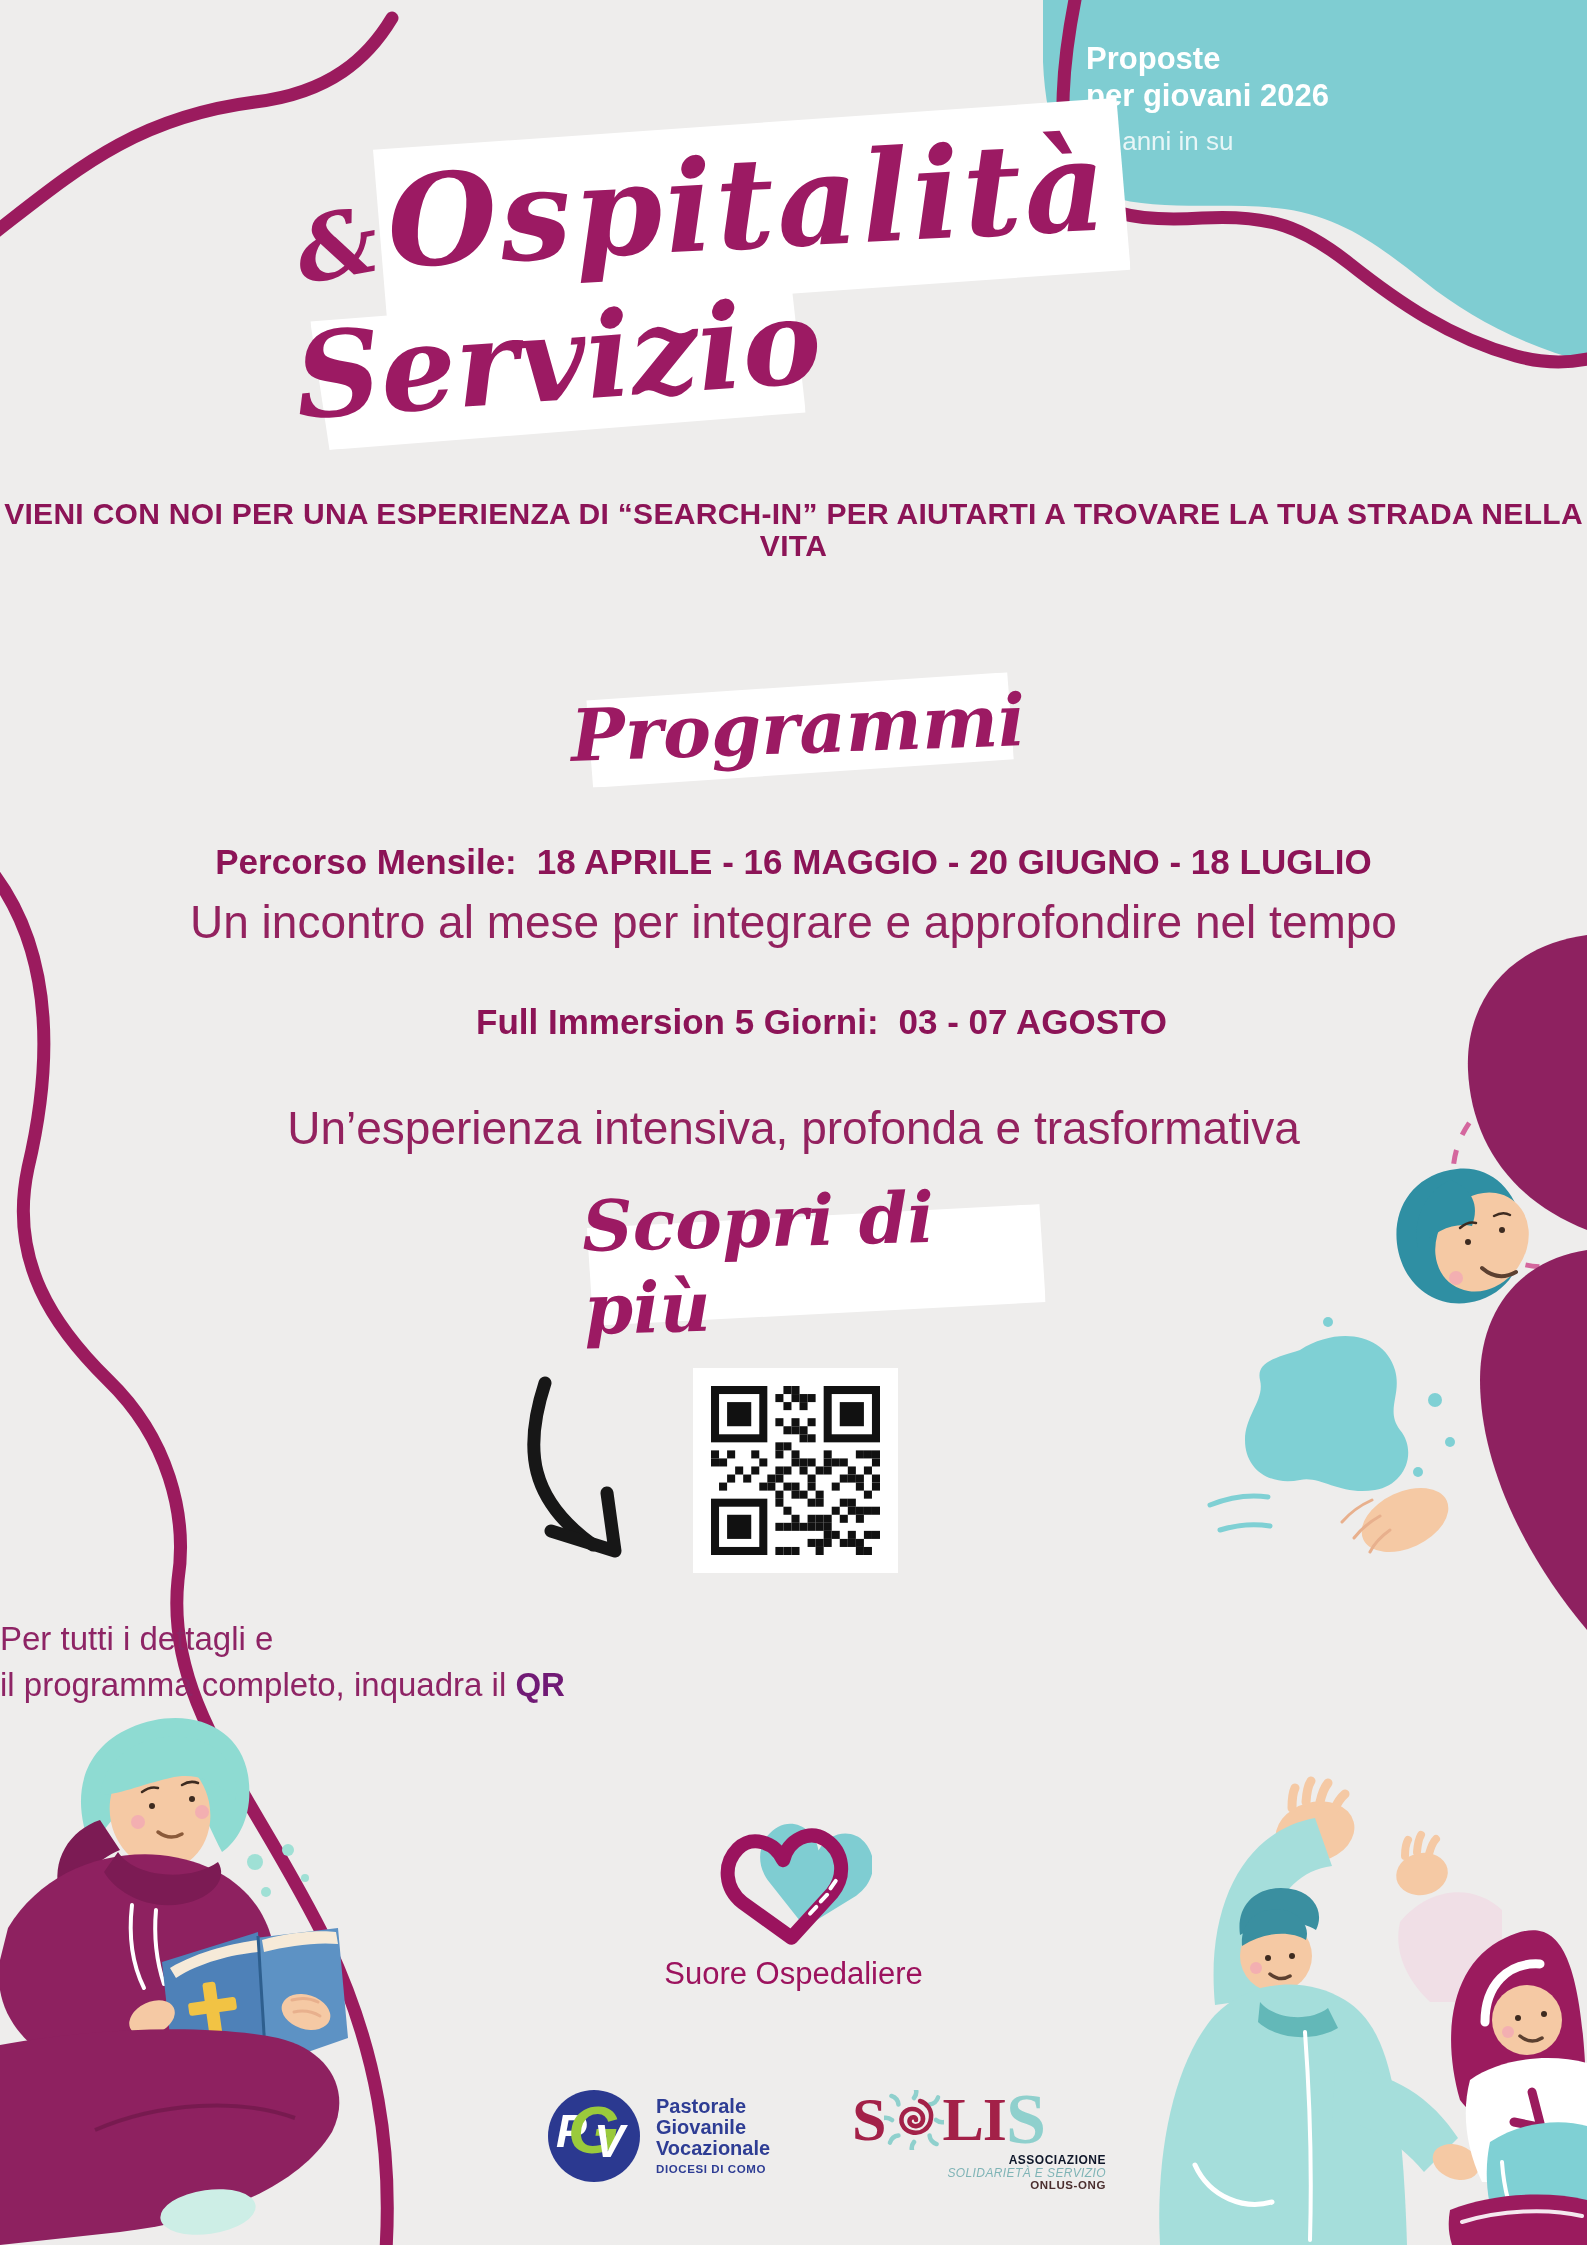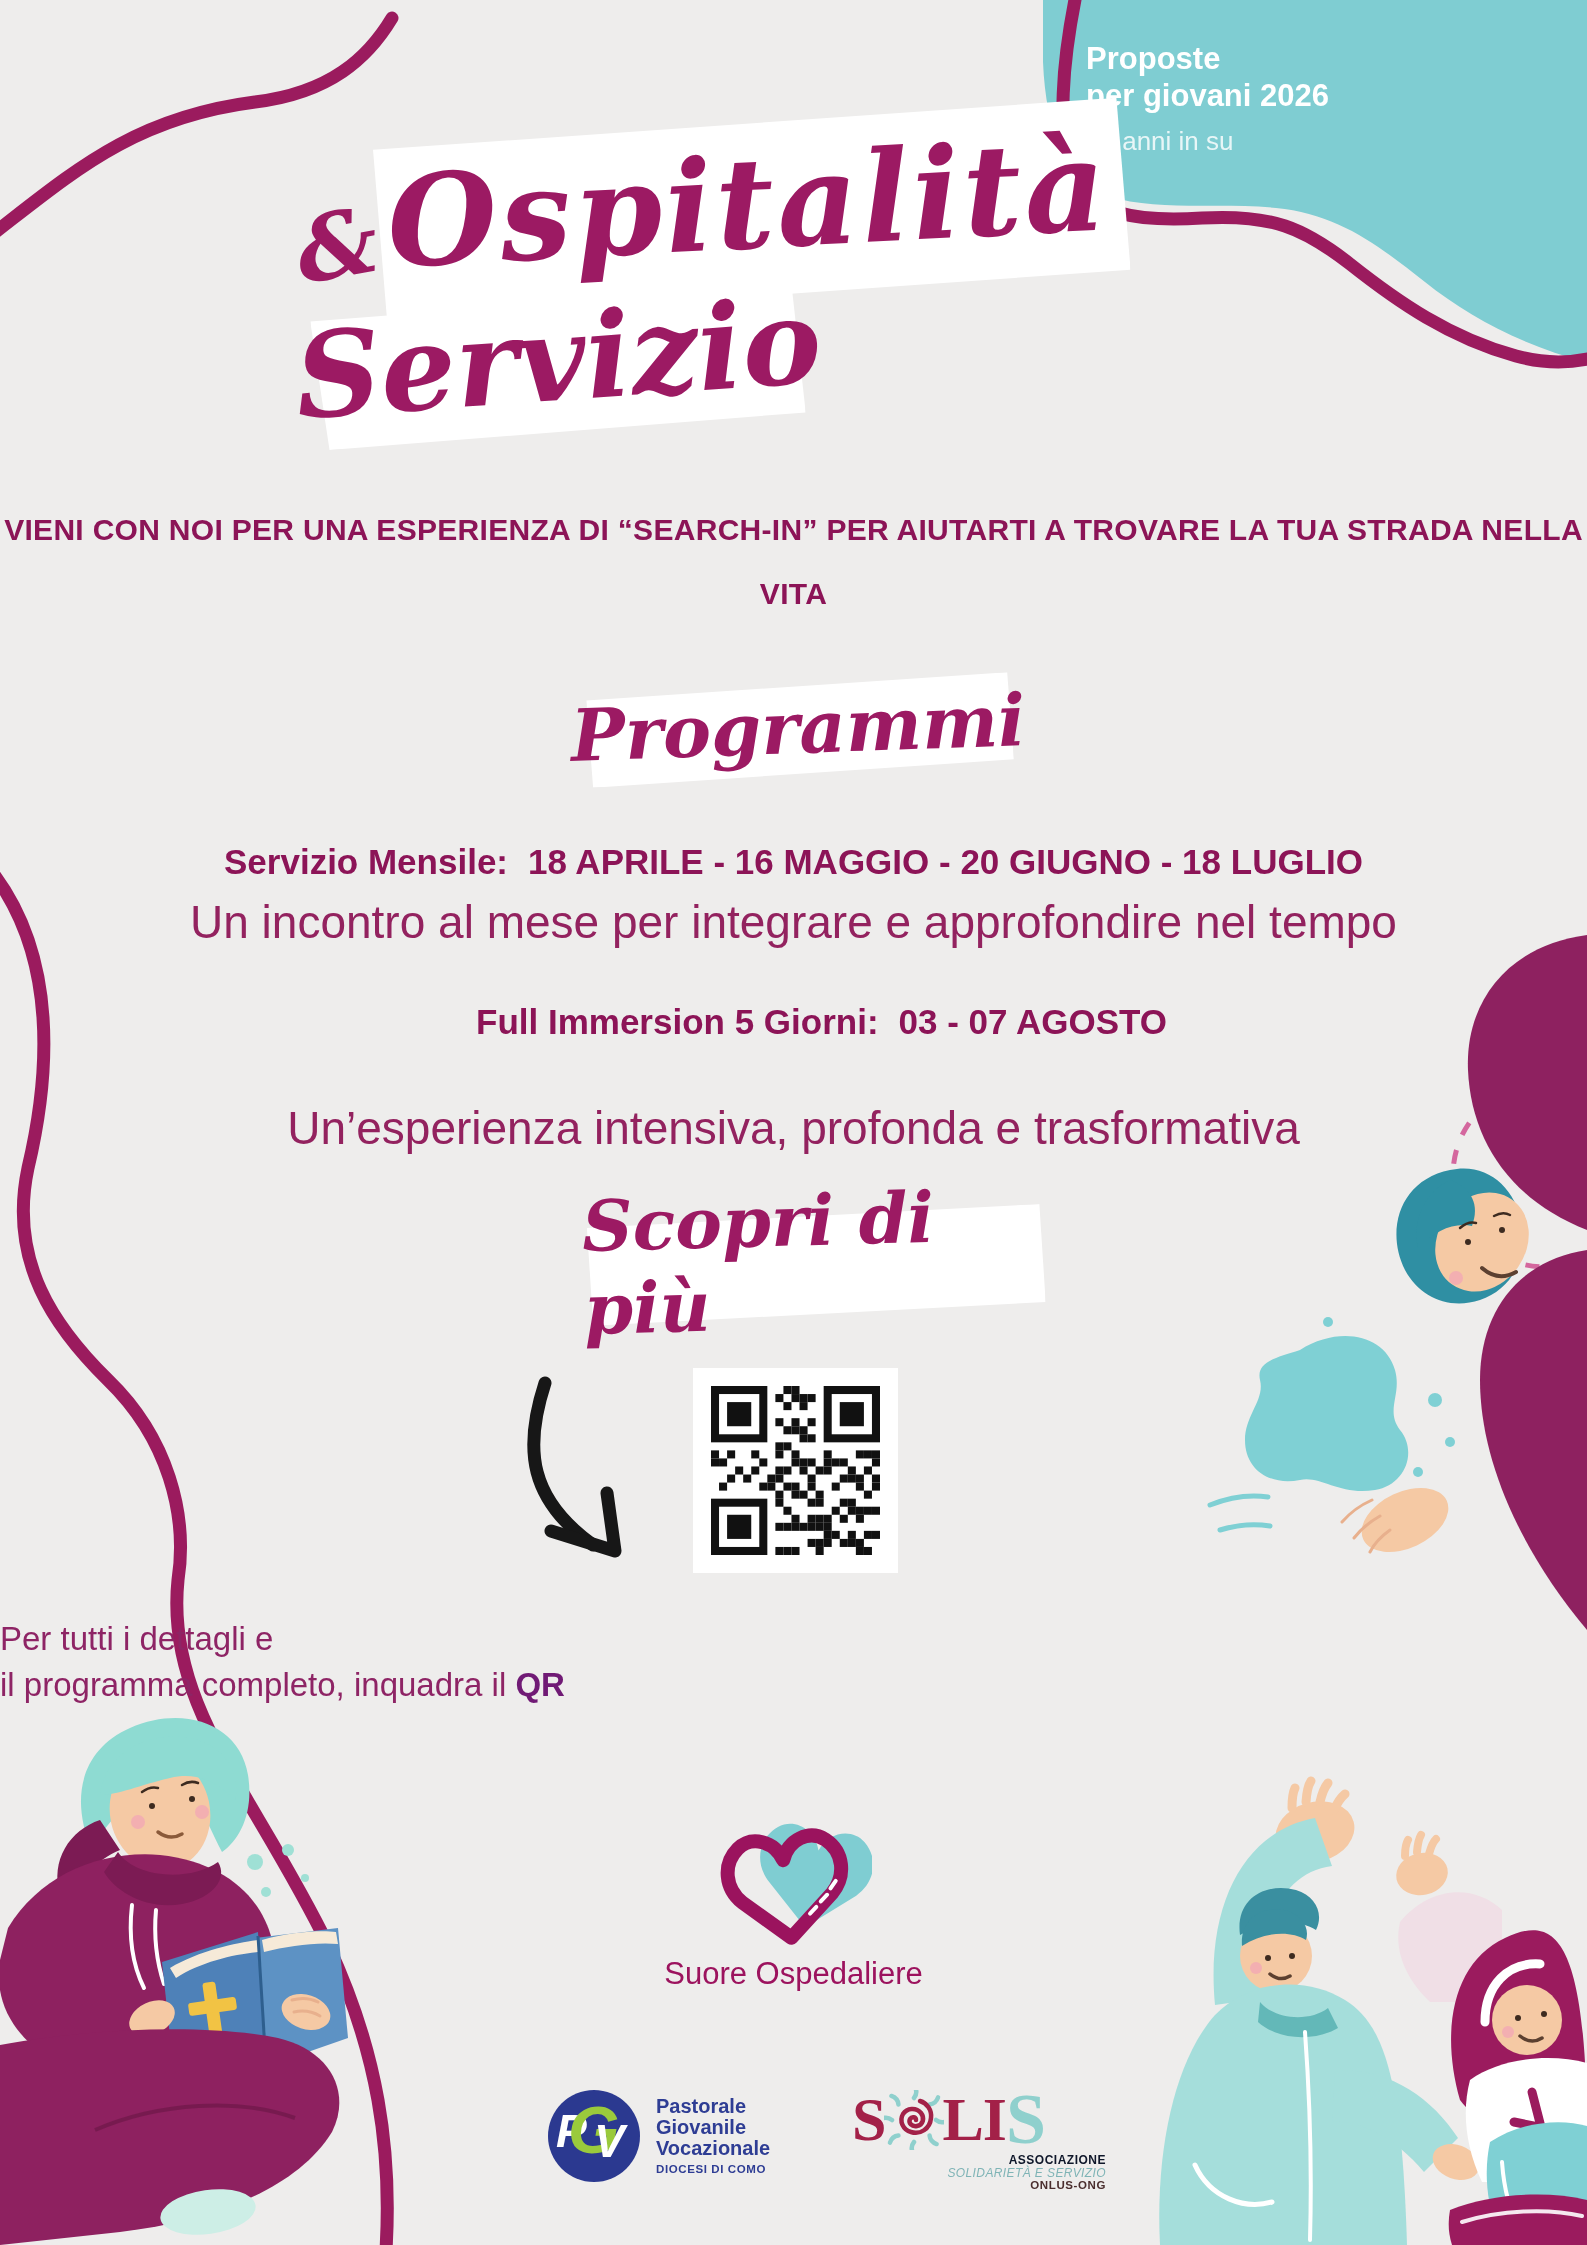--- a/index.html
+++ b/index.html
@@ -29,21 +29,21 @@
 
   .script{font-family:"DejaVu Serif",serif;font-style:italic;font-weight:bold;
           color:#9c1a63;z-index:3;display:flex;align-items:center;justify-content:center;}
   .t1{left:368px;top:104px;width:760px;height:200px;font-size:126px;letter-spacing:3px;transform:rotate(-3deg);}
   .amp{left:282px;top:190px;width:110px;height:110px;font-size:90px;transform:rotate(-10deg);}
   .t2{left:312px;top:278px;width:492px;height:160px;font-size:118px;transform:rotate(-4deg);}
   .t3{left:583px;top:672px;width:430px;height:110px;font-size:72px;transform:rotate(-2deg);}
   .t4{left:583px;top:1202px;width:462px;height:120px;font-size:70px;transform:rotate(-1.5deg);}
 
   .subtitle{left:0;top:498px;width:1587px;text-align:center;font-weight:bold;font-size:30px;
-            line-height:64px;color:#8c1457;letter-spacing:.3px;z-index:3;}
+            line-height:32px;color:#8c1457;letter-spacing:.3px;z-index:3;}
 
   .progline{left:0;width:1587px;text-align:center;z-index:3;color:#8c1457;}
   .pl-bold{font-weight:bold;font-size:35px;line-height:48px;}
   .pl-desc{font-size:46px;line-height:56px;color:#93225f;}
   .pl-gap{display:inline-block;width:20px;}
 
   .qrbox{left:693px;top:1368px;width:205px;height:205px;background:#ffffff;z-index:3;}
 
   .caption{left:0;width:1587px;text-align:left;font-size:33px;line-height:46px;color:#8e2465;z-index:3;}
   .caption b{font-weight:bold;color:#701a75;margin-top:34px;}
@@ -95,21 +95,21 @@
   <div class="abs script amp">&amp;</div>
   <div class="banner b2"></div>
   <div class="abs script t2">Servizio</div>
 
   <div class="abs subtitle">VIENI CON NOI PER UNA ESPERIENZA DI “SEARCH-IN” PER AIUTARTI A TROVARE LA TUA STRADA NELLA VITA</div>
 
   <div class="banner b3"></div>
   <div class="abs script t3">Programmi</div>
 
   <div class="abs progline pl-bold" style="top:838px;">
-    <span>Servizio Mensile:</span><span class="pl-gap"></span><span>18 APRILE - 16 MAGGIO - 20 GIUGNO - 18 LUGLIO</span>
+    <span>Percorso Mensile:</span><span class="pl-gap"></span><span>18 APRILE - 16 MAGGIO - 20 GIUGNO - 18 LUGLIO</span>
   </div>
   <div class="abs progline pl-desc" style="top:894px;">Un incontro al mese per integrare e approfondire nel tempo</div>
 
   <div class="abs progline pl-bold" style="top:998px;padding-left:28px;">
     <span>Full Immersion 5 Giorni:</span><span class="pl-gap"></span><span>03 - 07 AGOSTO</span>
   </div>
   <div class="abs progline pl-desc" style="top:1100px;">Un’esperienza intensiva, profonda e trasformativa</div>
 
   <div class="banner b4"></div>
   <div class="abs script t4">Scopri di più</div>

